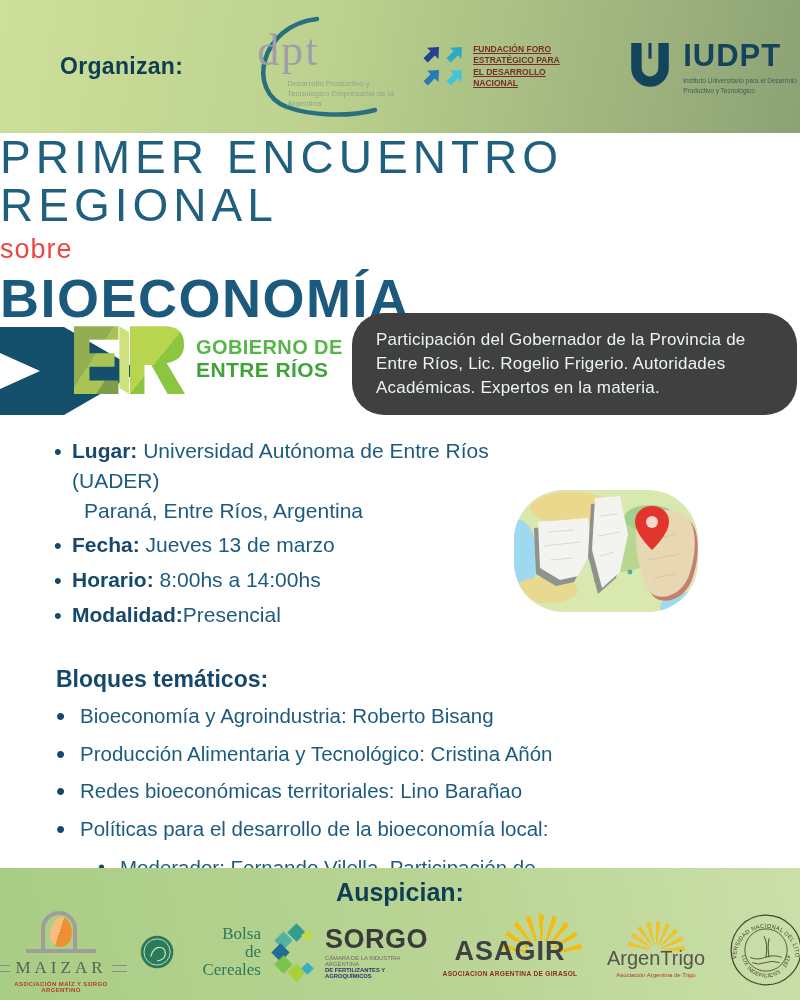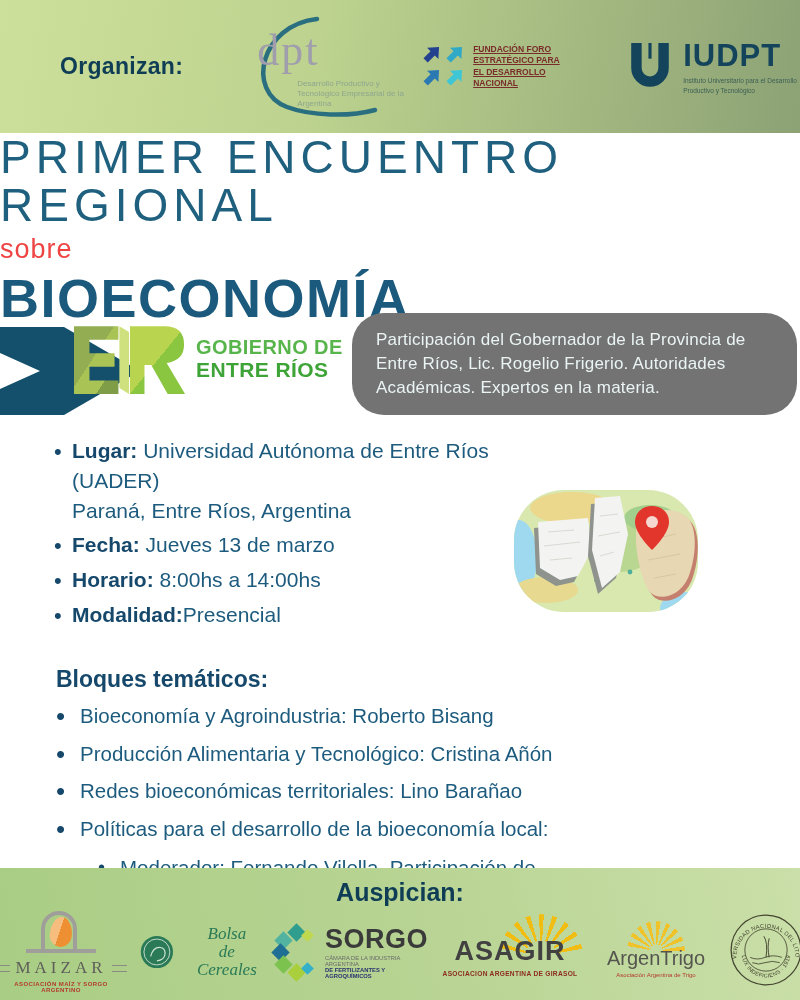--- a/index.html
+++ b/index.html
@@ -8,21 +8,21 @@
 
   
   .top-band { height:133px; display:flex; align-items:center;
     background:linear-gradient(100deg,#cde09b 0%,#bcd28e 40%,#8da275 100%); }
   .org-label { margin-left:60px; font-size:23px; font-weight:800; color:#0e3d55; letter-spacing:.3px; }
 
   .dpt { position:relative; width:168px; height:108px; margin-left:42px; flex:none; }
   .dpt svg { position:absolute; left:0; top:2px; }
   .dpt-txt { position:absolute; left:32px; top:12px; font-family:"Liberation Serif", serif;
     font-size:44px; color:#a09ead; letter-spacing:2px; }
-  .dpt-cap { position:absolute; left:72px; top:66px; width:108px; font-size:8px; line-height:1.3; color:#8fa68e; }
+  .dpt-cap { position:absolute; left:62px; top:66px; width:108px; font-size:8px; line-height:1.3; color:#8fa68e; }
 
   .foro { display:flex; align-items:center; gap:7px; margin-left:30px; flex:none; width:170px; }
   .foro-arrows { display:grid; grid-template-columns:20px 20px; grid-template-rows:20px 20px; gap:3px; }
   .fa { position:relative; width:18px; height:18px; transform:rotate(45deg); }
   .fa::before { content:""; position:absolute; left:6px; bottom:0; width:6px; height:11px; background:currentColor; }
   .fa::after { content:""; position:absolute; left:1px; top:-1px; width:0; height:0;
     border-left:8px solid transparent; border-right:8px solid transparent; border-bottom:9px solid currentColor; }
   .foro-cap { width:96px; font-size:8.5px; font-weight:700; line-height:1.35; color:#7a2c2a; text-transform:uppercase;text-decoration:underline; }
 
   .iudpt { display:flex; align-items:center; gap:10px; margin-left:34px; flex:none; }
@@ -36,30 +36,30 @@
   .title-bio { font-size:54px; font-weight:800; color:#1b5a7d; letter-spacing:1.5px; margin-top:2px; }
 
   
   .er-band { position:relative; height:117px; }
   .chevron { position:absolute; left:0; top:20px; }
   .er-logo { position:absolute; left:74px; top:12px; }
   .gov { position:absolute; left:196px; top:31px; line-height:1.1; }
   .gov-1 { font-size:20px; font-weight:800; color:#58b54b; letter-spacing:.4px; }
   .gov-2 { font-size:21px; font-weight:800; color:#3ea437; letter-spacing:.4px; }
   .info-box { position:absolute; left:352px; right:3px; top:8px; min-height:70px;
-    background:#737373; border-radius:32px; padding:15px 24px 16px; box-sizing:border-box; }
+    background:#404040; border-radius:32px; padding:15px 24px 16px; box-sizing:border-box; }
   .info-box p { margin:0; color:#eaf4f3; font-size:17px; line-height:1.4; letter-spacing:.2px; }
 
   
   .content { position:relative; height:448px; box-sizing:border-box; padding:14px 0 0 56px; }
   .details { list-style:none; margin:0; padding:0; width:470px; color:#1d5b7e; font-size:21px; }
   .details li { position:relative; padding-left:16px; line-height:1.42; margin-bottom:5px; }
   .details li::before { content:"\2022"; position:absolute; left:-2px; top:0; font-size:22px; color:#16486b; }
   .details b { color:#16486b; font-weight:800; }
-  .details .l2 { display:block; }
+  .details .l2 { display:block;margin-left:12px; }
 
   .map-wrap { position:absolute; left:500px; top:58px; }
 
   .topics { margin-top:36px; color:#1d5b7e; }
   .topics-heading { font-size:23px; font-weight:800; color:#16486b; margin-bottom:10px; }
   .topics ul { list-style:none; margin:0; padding:0; font-size:20.5px; }
   .topics ul li { position:relative; padding-left:24px; margin-bottom:12px; line-height:1.25; }
   .topics ul li::before { content:"\2022"; position:absolute; left:0; top:-3px; font-size:26px; color:#16486b; }
   .sub-item { position:relative; margin:2px 0 0 42px; padding-left:22px; font-size:20.5px; line-height:1.45; }
   .sub-item::before { content:"\2022"; position:absolute; left:0; top:0; font-size:20px; color:#16486b; }
@@ -81,21 +81,21 @@
   .m-bar { position:absolute; left:-8px; right:-8px; bottom:2px; height:4px; background:#a09e9a; }
   .m-kernel { position:absolute; left:16px; top:6px; width:22px; height:30px;
     background:linear-gradient(105deg,#f6bd7e 45%,#ee8f33 45%);
     border-radius:50% 50% 48% 52% / 62% 58% 42% 38%; transform:rotate(4deg); }
   .m-word { display:flex; align-items:center; gap:5px; margin-top:3px; }
   .m-rule { flex:1; height:5px; border-top:1px solid #8b8b86; border-bottom:1px solid #8b8b86; }
   .m-name { font-family:"Liberation Serif", serif; font-size:17px; letter-spacing:4px; color:#5f5f5a; }
   .m-cap { font-size:6px; font-weight:700; color:#b23a2c; letter-spacing:.4px; margin-top:3px; }
 
   
-  .bolsa { width:122px; display:flex; align-items:center; gap:18px; text-align:center;font-style:italic; }
+  .bolsa { width:122px; display:flex; align-items:center; gap:18px; text-align:right; }
   .b-name { font-family:"Liberation Serif", serif; font-size:17px; color:#2a7a57; line-height:1.05; }
 
   
   .ciafa { width:150px; display:flex; align-items:center; gap:6px; text-align:left; }
   .c-icon { position:relative; width:46px; height:54px; flex:none; }
   .c-icon i { position:absolute; width:13px; height:13px; transform:rotate(45deg); }
   .c-name { font-size:27px; font-weight:800; color:#3a3a3a; letter-spacing:.5px; line-height:1; }
   .c-cap1 { font-size:5.8px; color:#6b6b6b; margin-top:2px; }
   .c-cap2 { font-size:5.8px; font-weight:800; color:#27336e; }
 

